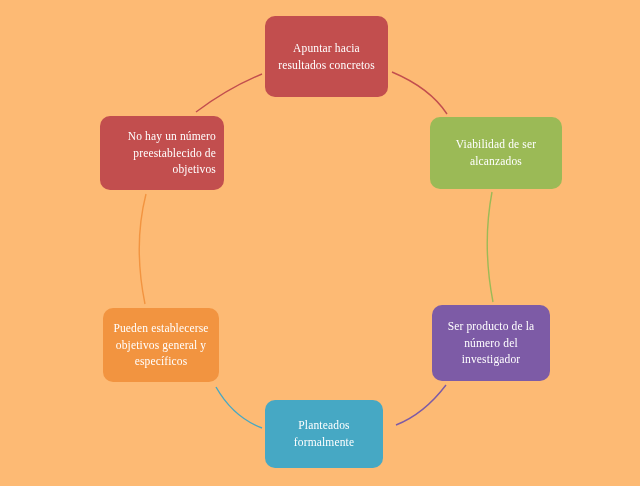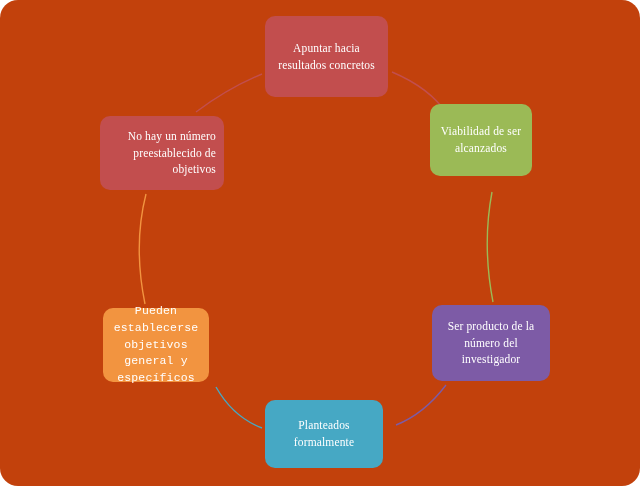--- a/index.html
+++ b/index.html
@@ -10,22 +10,21 @@
   body {
     width: 640px;
     height: 486px;
     font-family: "Liberation Serif", "DejaVu Serif", serif;
     overflow: hidden;
   }
   #diagram-canvas {
     position: relative;
     width: 640px;
     height: 486px;
-    background: #c2410c;
-    border-radius: 18px;
+    background: #fdba74;
   }
   #arc-layer {
     position: absolute;
     left: 0;
     top: 0;
     width: 640px;
     height: 486px;
   }
   .node {
     position: absolute;
@@ -43,24 +42,24 @@
     z-index: 2;
   }
   .node-label {
     display: block;
     width: 100%;
     white-space: pre-line;
   }
 
   
   #node-apuntar   { left: 265px; top: 16px;  width: 123px; height: 81px; background: #c24e4e; }
-  #node-viabilidad{ left: 430px; top: 104px; width: 102px; height: 72px; background: #9bba56; }
+  #node-viabilidad{ left: 430px; top: 117px; width: 132px; height: 72px; background: #9bba56; }
   #node-producto  { left: 432px; top: 305px; width: 118px; height: 76px; background: #7d5ba6; }
   #node-planteados{ left: 265px; top: 400px; width: 118px; height: 68px; background: #46a8c4; }
-  #node-pueden    { left: 103px; top: 308px; width: 106px; height: 74px; background: #f29440; font-family: Liberation Mono, monospace; }
+  #node-pueden    { left: 103px; top: 308px; width: 116px; height: 74px; background: #f29440; }
   #node-nohay     { left: 100px; top: 116px; width: 124px; height: 74px; background: #c24e4e; text-align: right; }
 </style>
 </head>
 <body>
 
 <div id="diagram-canvas">
 
   <svg id="arc-layer" viewBox="0 0 640 486" xmlns="http://www.w3.org/2000/svg">
     <path d="M 392 72 Q 430 88 447 114" fill="none" stroke="#c24e4e" stroke-width="1.4"></path>
     <path d="M 492 192 Q 482 245 493 302" fill="none" stroke="#9bba56" stroke-width="1.4"></path>

